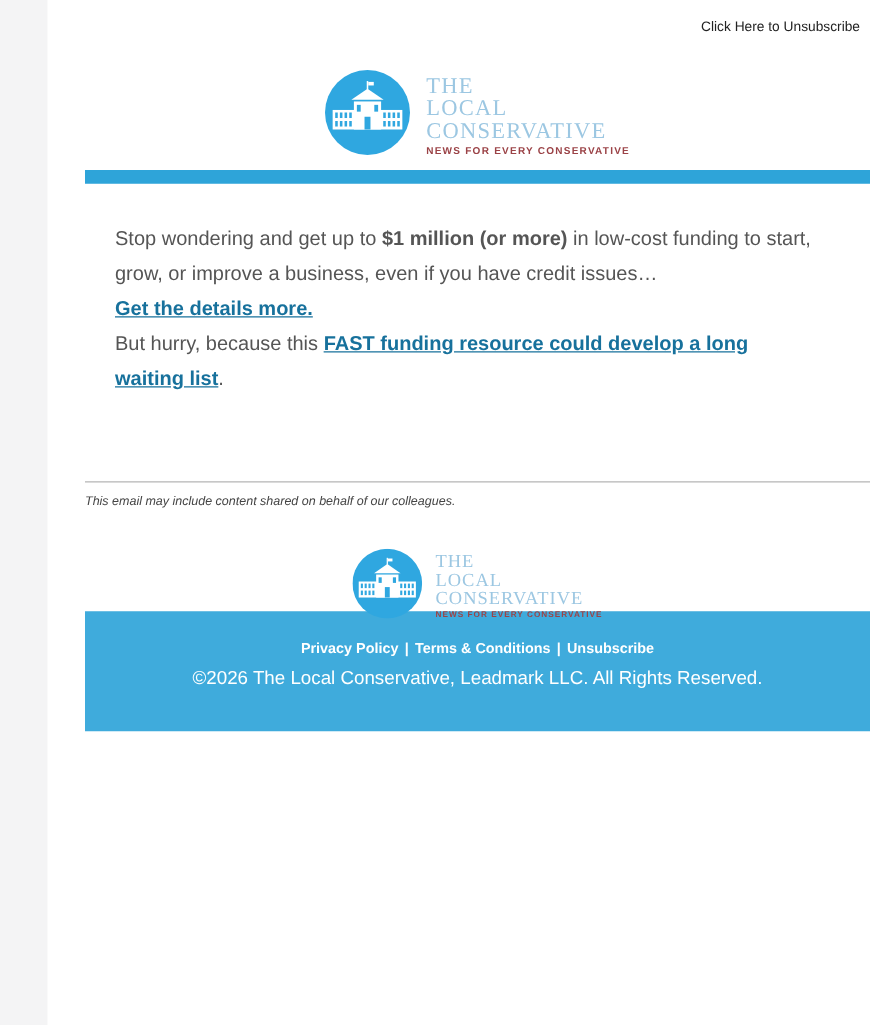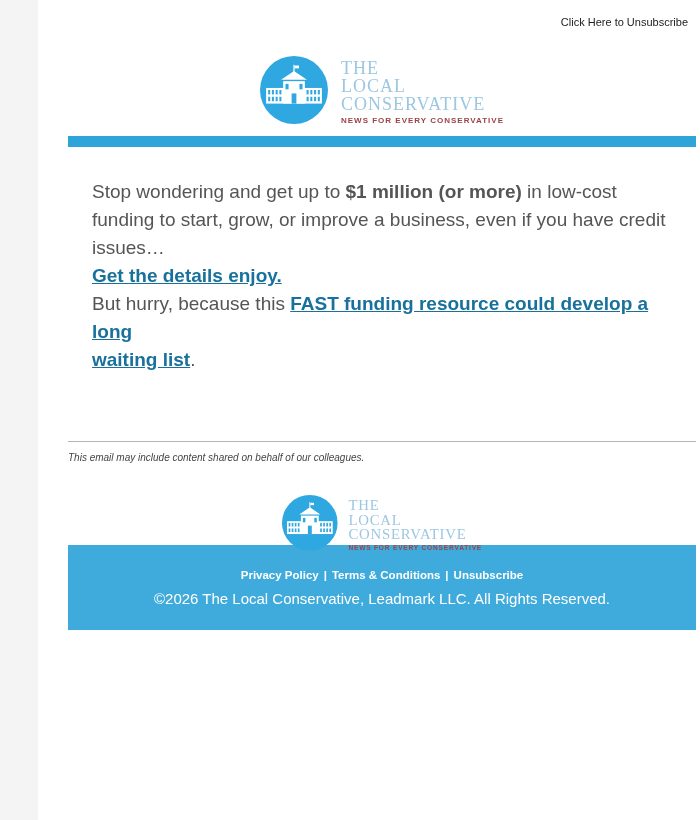--- a/index.html
+++ b/index.html
@@ -16,35 +16,35 @@
   .logo-row { display:flex; justify-content:center; align-items:flex-start; margin-top:26px; }
   .logo-circle { width:68px; height:68px; flex:0 0 auto; }
   .logo-text { margin-left:13px; padding-top:3px; }
   .logo-name { font-family:"Liberation Serif", serif; font-size:18px; line-height:18px;
                letter-spacing:1px; color:#9CC7E2; font-weight:400; }
   .logo-tagline { font-size:8px; font-weight:700; letter-spacing:1px; color:#9B4347; margin-top:3px; }
 
   .blue-bar { height:11px; background:#2EA4D9; margin-top:11px; }
 
   
-  .body { padding:31px 25px 0 24px; font-size:19px; line-height:28px; color:#555555; }
+  .body { padding:31px 25px 0 24px; font-size:16px; line-height:28px; color:#555555; }
   .body p { margin:0; }
   .p-link  { margin-top:33px; }
   .p3 { margin-top:24px; }
   .p4 { margin-top:31px; }
   a.body-link { color:#17719C; font-weight:700; text-decoration:underline; cursor:pointer; }
 
   .divider { border:none; border-top:1px solid #b5b5b5; margin:67px 0 0 0; }
   .disclaimer { margin-top:9px; text-align:left; font-style:italic; font-size:10px; line-height:13px; color:#444444; }
 
   .footer-logo-wrap { margin-top:5px; height:58px; display:flex; justify-content:center; }
   .logo-scale { transform:scale(0.82); transform-origin:center top; }
 
   
-  .footer-box { margin-top:18px; height:85px; background:#3FABDC; color:#ffffff;
+  .footer-box { margin-top:18px; height:96px; background:#3FABDC; color:#ffffff;
                 text-align:center; padding-top:24px; }
   .footer-links { font-size:11.5px; font-weight:700; }
   .footer-links a { color:#ffffff; cursor:pointer; }
   .footer-links .sep { margin:0 5px; }
   .footer-links .no-underline { text-decoration:none; }
   .footer-copy { margin-top:11px; font-size:15px; line-height:14px; }
 </style>
 </head>
 <body>
 
@@ -94,21 +94,21 @@
           <div class="logo-name">CONSERVATIVE</div>
           <div class="logo-tagline">NEWS FOR EVERY CONSERVATIVE</div>
         </div>
       </div>
 
       <div class="blue-bar"></div>
 
       <div class="body">
         <p><span>Stop wondering and get up to </span><strong>$1 million (or more)</strong><span> in low-cost funding to start, grow, or improve a business, even if you have credit issues…</span></p>
 
-        <p class="p-link"><a class="body-link">Get the details enjoy.</a></p>
+        <p class="p-link"><a class="body-link">Get the details more.</a></p>
 
 
 
         <p class="p4"><span>But hurry, because this </span><a class="body-link"><span>FAST funding resource could develop a long</span><br><span>waiting list</span></a><span>.</span></p>
       </div>
 
       <hr class="divider">
 
       <div class="disclaimer">This email may include content shared on behalf of our colleagues.</div>
 

